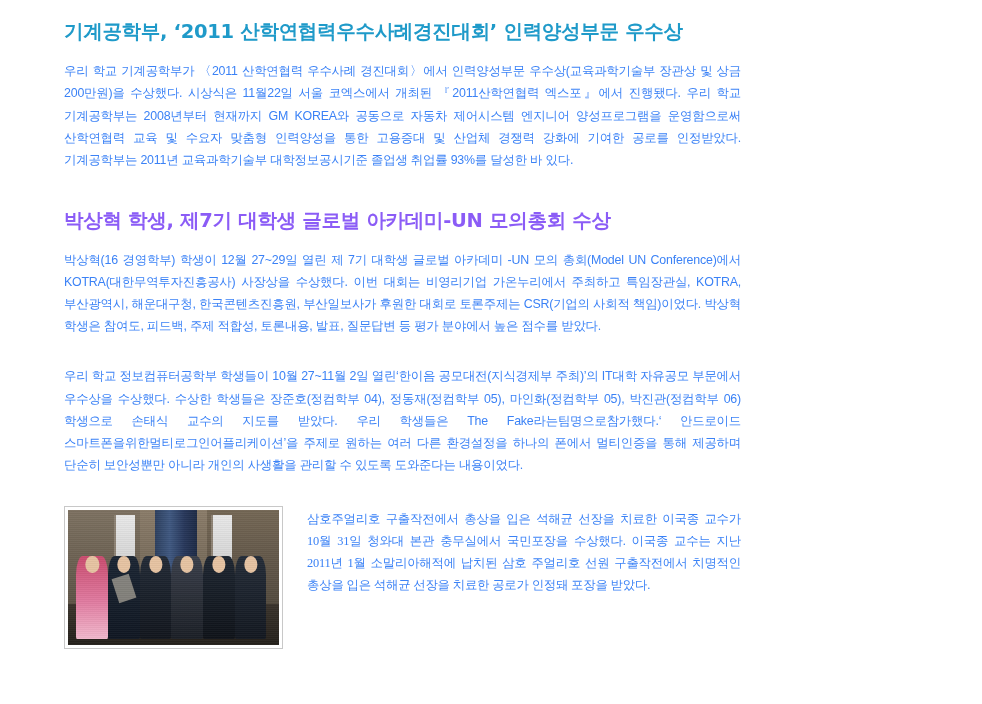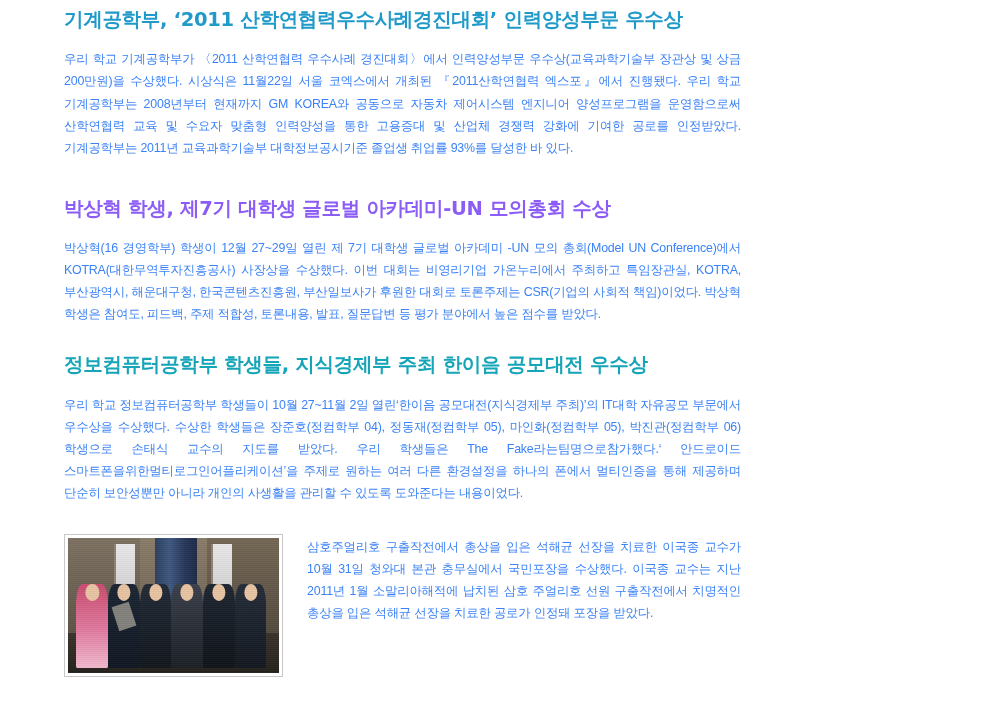--- a/index.html
+++ b/index.html
@@ -12,21 +12,21 @@
     height: 704px;
     font-family: "Liberation Sans", sans-serif;
     color: #333333;
     overflow: hidden;
   }
   .page {
     position: relative;
     width: 803px;
     height: 704px;
     box-sizing: border-box;
-    padding: 8px 62px 0 64px;
+    padding: 20px 62px 0 64px;
   }
   .article {
     margin-bottom: 26px;
   }
   .article-title {
     font-family: "DejaVu Sans", "Liberation Sans", sans-serif;
     font-size: 19.5px;
     font-weight: bold;
     letter-spacing: -0.3px;
     color: #1f9ac9;
@@ -46,20 +46,21 @@
     word-break: keep-all;
   }
   .article-1 { margin-bottom: 30px; }
   .article-2 { margin-bottom: 28px; }
   .article-3 { margin-bottom: 30px; }
 
   .article-with-photo {
     display: flex;
     align-items: flex-start;
     gap: 24px;
+    font-family: Liberation Serif, serif;
   }
   .photo-frame {
     flex: 0 0 auto;
     width: 211px;
     height: 135px;
     border: 1px solid #c8c8c8;
     padding: 3px;
     background: #ffffff;
     box-sizing: content-box;
   }
@@ -149,21 +150,20 @@
     <h2 class="article-title" style="color: rgb(31, 154, 201);">기계공학부, ‘2011 산학연협력우수사례경진대회’ 인력양성부문 우수상</h2>
     <p class="article-body">우리 학교 기계공학부가 〈2011 산학연협력 우수사례 경진대회〉에서 인력양성부문 우수상(교육과학기술부 장관상 및 상금 200만원)을 수상했다. 시상식은 11월22일 서울 코엑스에서 개최된 『2011산학연협력 엑스포』에서 진행됐다. 우리 학교 기계공학부는 2008년부터 현재까지 GM KOREA와 공동으로 자동차 제어시스템 엔지니어 양성프로그램을 운영함으로써 산학연협력 교육 및 수요자 맞춤형 인력양성을 통한 고용증대 및 산업체 경쟁력 강화에 기여한 공로를 인정받았다. 기계공학부는 2011년 교육과학기술부 대학정보공시기준 졸업생 취업률 93%를 달성한 바 있다.</p>
   </div>
 
   <div class="article article-2">
     <h2 class="article-title teal" style="color: #8b5cf6; margin-top: 38px;">박상혁 학생, 제7기 대학생 글로벌 아카데미-UN 모의총회 수상</h2>
     <p class="article-body">박상혁(16 경영학부) 학생이 12월 27~29일 열린 제 7기 대학생 글로벌 아카데미 -UN 모의 총회(Model UN Conference)에서 KOTRA(대한무역투자진흥공사) 사장상을 수상했다. 이번 대회는 비영리기업 가온누리에서 주최하고 특임장관실, KOTRA, 부산광역시, 해운대구청, 한국콘텐츠진흥원, 부산일보사가 후원한 대회로 토론주제는 CSR(기업의 사회적 책임)이었다. 박상혁 학생은 참여도, 피드백, 주제 적합성, 토론내용, 발표, 질문답변 등 평가 분야에서 높은 점수를 받았다.</p>
   </div>
 
   <div class="article article-3">
-    <h2 class="article-title teal" style="color: rgb(22, 165, 184);">정보컴퓨터공학부 학생들, 지식경제부 주최 한이음 공모대전 우수상</h2>
     <p class="article-body">우리 학교 정보컴퓨터공학부 학생들이 10월 27~11월 2일 열린‘한이음 공모대전(지식경제부 주최)’의 IT대학 자유공모 부문에서 우수상을 수상했다. 수상한 학생들은 장준호(정컴학부 04), 정동재(정컴학부 05), 마인화(정컴학부 05), 박진관(정컴학부 06) 학생으로 손태식 교수의 지도를 받았다. 우리 학생들은 The Fake라는팀명으로참가했다.‘ 안드로이드 스마트폰을위한멀티로그인어플리케이션’을 주제로 원하는 여러 다른 환경설정을 하나의 폰에서 멀티인증을 통해 제공하며 단순히 보안성뿐만 아니라 개인의 사생활을 관리할 수 있도록 도와준다는 내용이었다.</p>
   </div>
 
   <div class="article article-4">
     <div class="article-with-photo">
       <div class="photo-frame">
         <div class="photo">
           <div class="wall-left"></div>
           <div class="wall-mid"></div>
           <div class="wall-right"></div>

